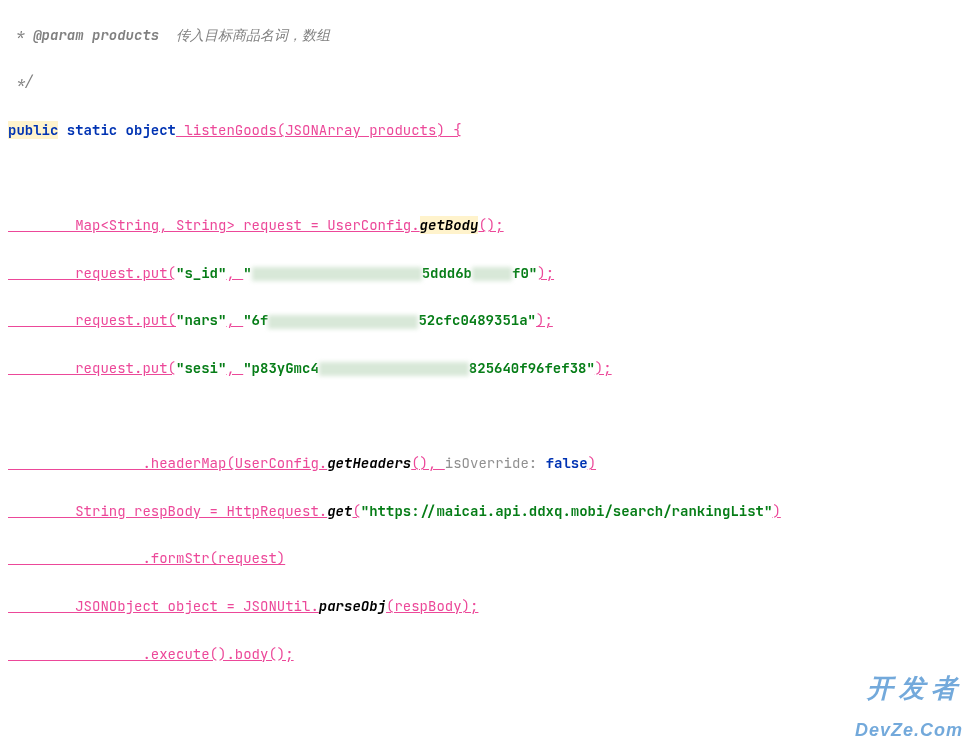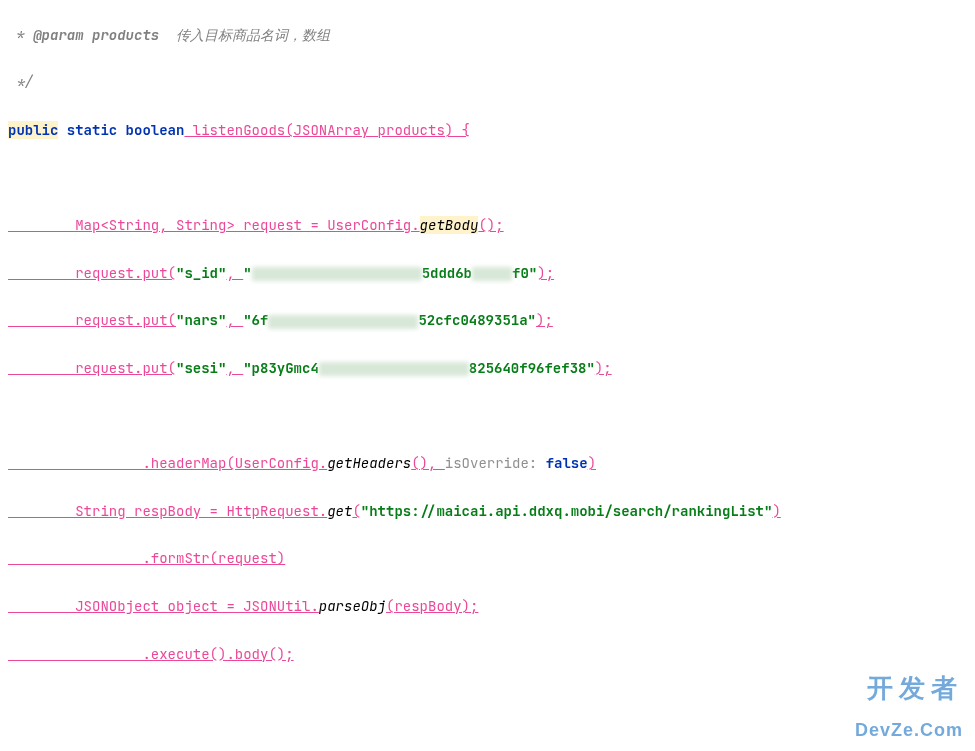--- a/index.html
+++ b/index.html
@@ -18,46 +18,47 @@
     padding: 0 8px;
     white-space: pre;
     position: relative;
   }
   .line { display: block; position: relative; }
   .comment { color: #808080; font-style: italic; }
   .comment-bold { color: #808080; font-style: italic; font-weight: bold; }
   .keyword { color: #0033b3; font-weight: bold; }
   .str { color: #067d17; font-weight: bold; }
   .num { color: #1750eb; }
-  .static-method { font-style: italic; }
+  .static-method { font-style: italic; font-weight: bold; }
   .param-hint { color: #909090; }
   .plain { color: #ec4899; text-decoration: underline; }
   .hl-yellow { background: #fff3cc; }
   .redacted { display:inline-block; background:#d8e8d8; height:14px; vertical-align:middle; filter:blur(2px);}
   .watermark {
     position: absolute;
     bottom: 10px;
     right: 12px;
     text-align: right;
     color: #5b9bd5;
     font-family: 'Microsoft YaHei', sans-serif;
+    font-style: italic;
     font-weight: bold;
     line-height: 1.1;
     opacity: 0.85;
   }
   .watermark .cn { font-size: 26px; letter-spacing: 6px; }
   .watermark .en { font-size: 18px; letter-spacing: 1px; margin-top: 19px; }
 </style>
 </head>
 <body>
 
 <div class="code-area">
 <span class="line"><span class="comment"> *</span> <span class="comment-bold">@param</span><span class="comment-bold"> products</span><span class="comment">  传入目标商品名词，数组</span></span>
 <span class="line"><span class="comment"> */</span></span>
-<span class="line"><span class="keyword hl-yellow">public</span><span class="keyword"> static </span><span class="keyword">boolean</span><span class="plain"> listenGoods(JSONArray products) {</span></span>
+<span class="line"><span class="keyword hl-yellow">public</span><span class="keyword"> static </span><span class="keyword">object</span><span class="plain"> listenGoods(JSONArray products) {</span></span>
 <span class="line"> </span>
 <span class="line"><span class="plain">        Map&lt;String, String&gt; request = UserConfig.</span><span class="static-method hl-yellow">getBody</span><span class="plain">();</span></span>
 <span class="line"><span class="plain">        request.put(</span><span class="str">"s_id"</span><span class="plain">, </span><span class="str">"</span><span class="redacted" style="width:170px"></span><span class="str">5ddd6b</span><span class="redacted" style="width:40px"></span><span class="str">f0"</span><span class="plain">);</span></span>
 <span class="line"><span class="plain">        request.put(</span><span class="str">"nars"</span><span class="plain">, </span><span class="str">"6f</span><span class="redacted" style="width:150px"></span><span class="str">52cfc0489351a"</span><span class="plain">);</span></span>
 <span class="line"><span class="plain">        request.put(</span><span class="str">"sesi"</span><span class="plain">, </span><span class="str">"p83yGmc4</span><span class="redacted" style="width:150px"></span><span class="str">825640f96fef38"</span><span class="plain">);</span></span>
 <span class="line"> </span>
 <span class="line"><span class="plain">                .headerMap(UserConfig.</span><span class="static-method">getHeaders</span><span class="plain">(), </span><span class="param-hint">isOverride:</span><span> </span><span class="keyword">false</span><span class="plain">)</span></span>
 <span class="line"><span class="plain">        String respBody = HttpRequest.</span><span class="static-method">get</span><span class="plain">(</span><span class="str">"https://maicai.api.ddxq.mobi/search/rankingList"</span><span class="plain">)</span></span>
 <span class="line"><span class="plain">                .formStr(request)</span></span>
 <span class="line"><span class="plain">        JSONObject object = JSONUtil.</span><span class="static-method">parseObj</span><span class="plain">(respBody);</span></span>

